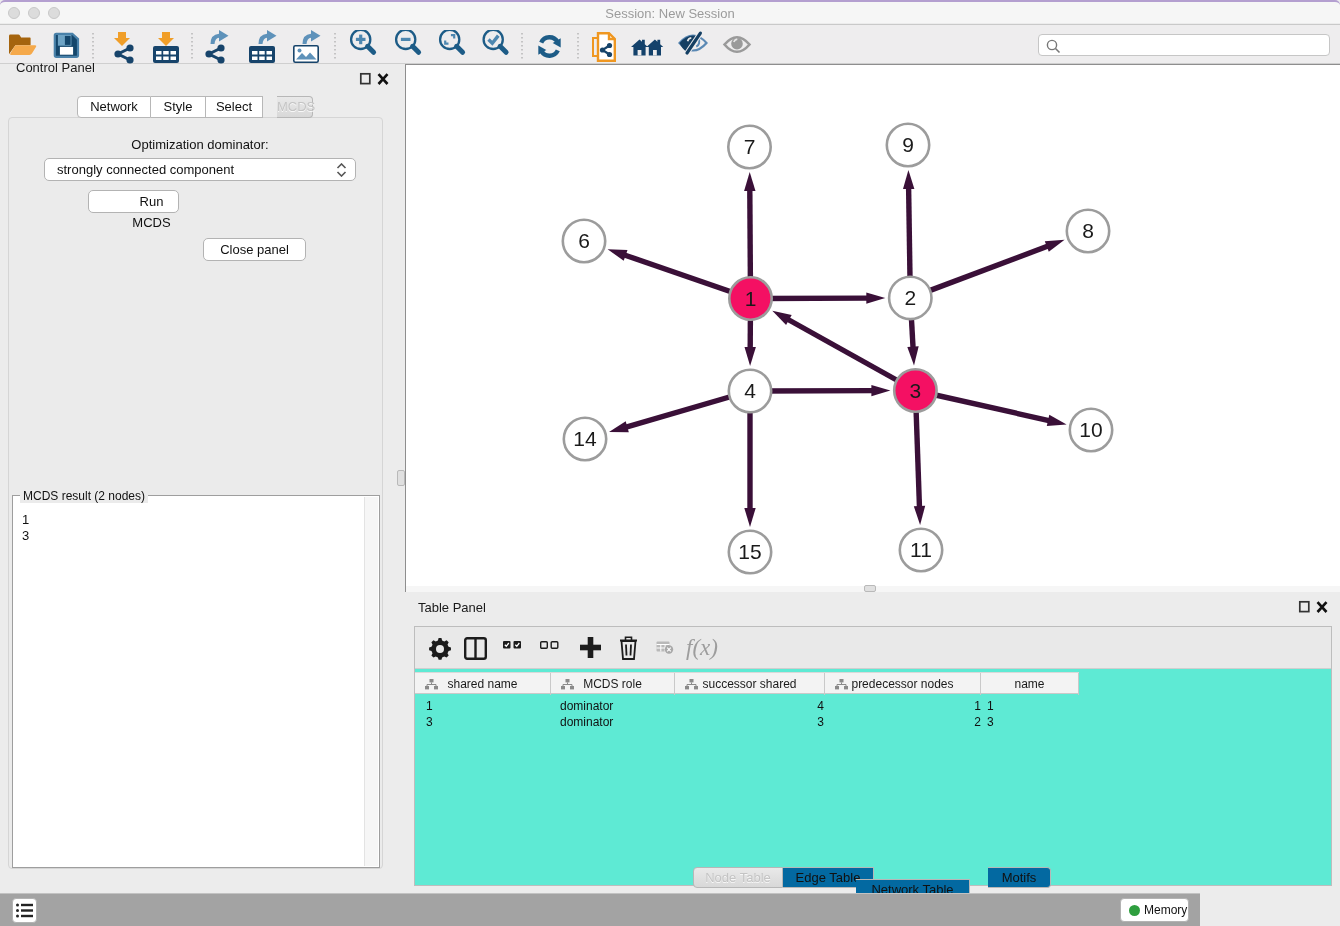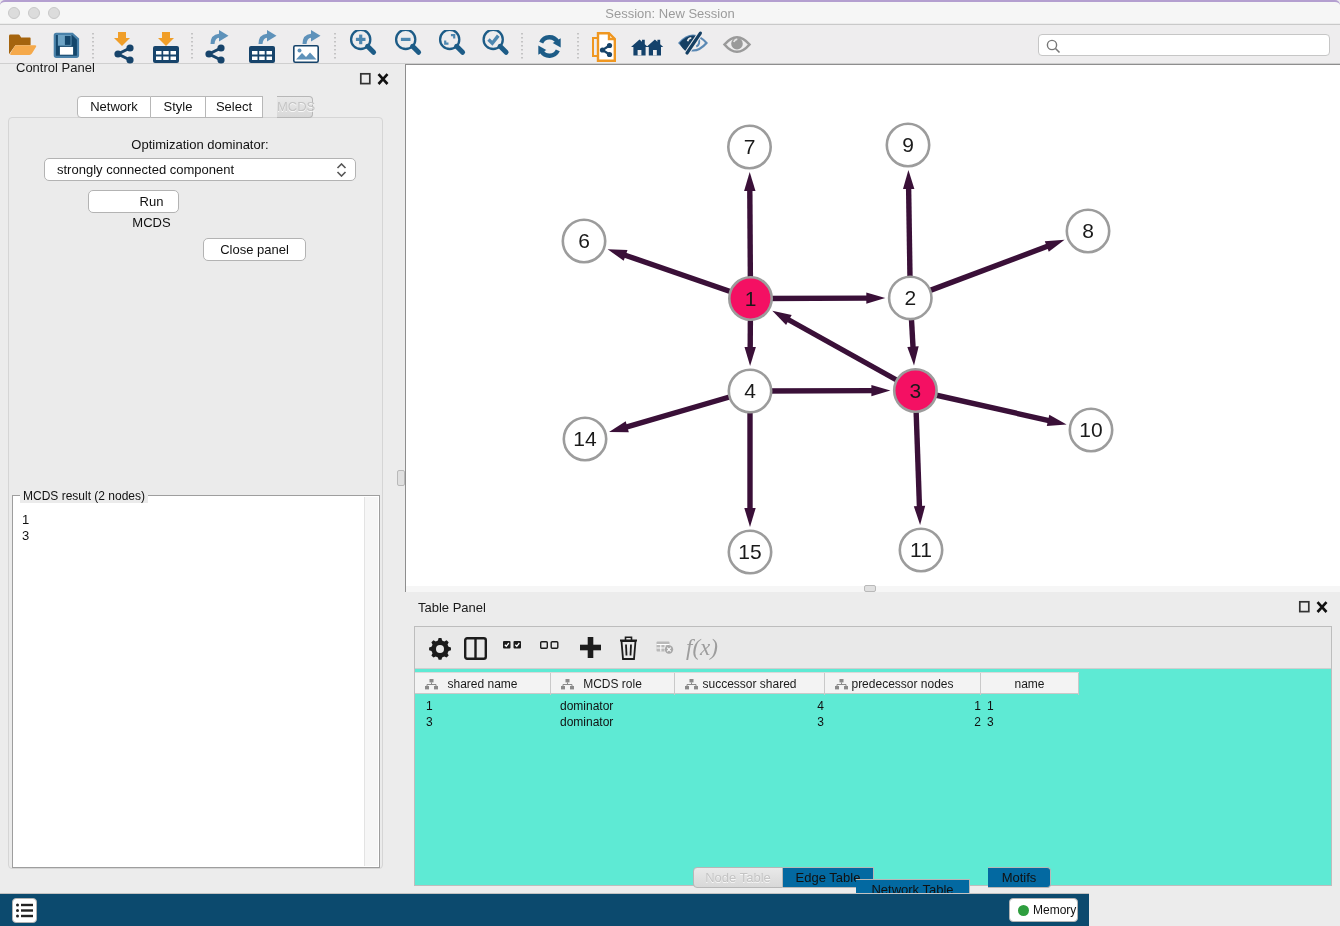--- a/index.html
+++ b/index.html
@@ -46,21 +46,21 @@
 #tp-box { left:414px; top:626px; width:918px; height:260px; background:#5eead4; border:1px solid #bdbdbd; }
 #tp-toolbar { position:absolute; left:0; top:0; width:100%; height:42px; background:#e9e9e9; border-bottom:1px solid #cfcfcf; }
 #tp-header { position:absolute; left:0; top:45px; width:664px; height:22px; background:#f3f3f3; border-top:1px solid #d9d9d9; border-bottom:1px solid #c9c9c9; }
 .th { position:absolute; top:0; height:22px; font-size:12px; color:#1a1a1a; text-align:center; line-height:22px; border-right:1px solid #c9c9c9; }
 .td { position:absolute; font-size:12px; color:#111; }
 .tabbtn { position:absolute; top:867px; height:21px; border:1px solid #b7b7b7; background:#0369a1; font-size:13px; color:#111; text-align:center; line-height:20px; }
 
 .hico { position:absolute; top:6px; }
 
 .tabbtn.tabsel, .tab.tabsel { background:linear-gradient(#e9e9e9,#d8d8d8); color:#c4c4c4; text-shadow:0 1px 0 #f8f8f8; }
-#statusbar { left:0; top:893px; width:1089px; height:33px; background:#0c4a6e; border-top:1px solid #c2c2c2; }
+#statusbar { left:0; top:893px; width:1200px; height:33px; background:#a3a3a3; border-top:1px solid #c2c2c2; }
 #listbtn { position:absolute; left:12px; top:4px; width:25px; height:25px; background:#fff; border:1px solid #b3b3b3; border-radius:4px; }
 #membtn { position:absolute; right:11px; top:4px; width:69px; height:24px; background:#fff; border:1px solid #b3b3b3; border-radius:4px; font-size:12px; color:#111; line-height:22px; padding-left:23px; }
 #memdot { position:absolute; left:8px; top:6px; width:11px; height:11px; border-radius:50%; background:#2e9e3e; }
 </style>
 </head>
 <body>
 
 <div class="abs" id="titlebar">
   <div class="tl" style="left:8px;"></div>
   <div class="tl" style="left:28px;"></div>

